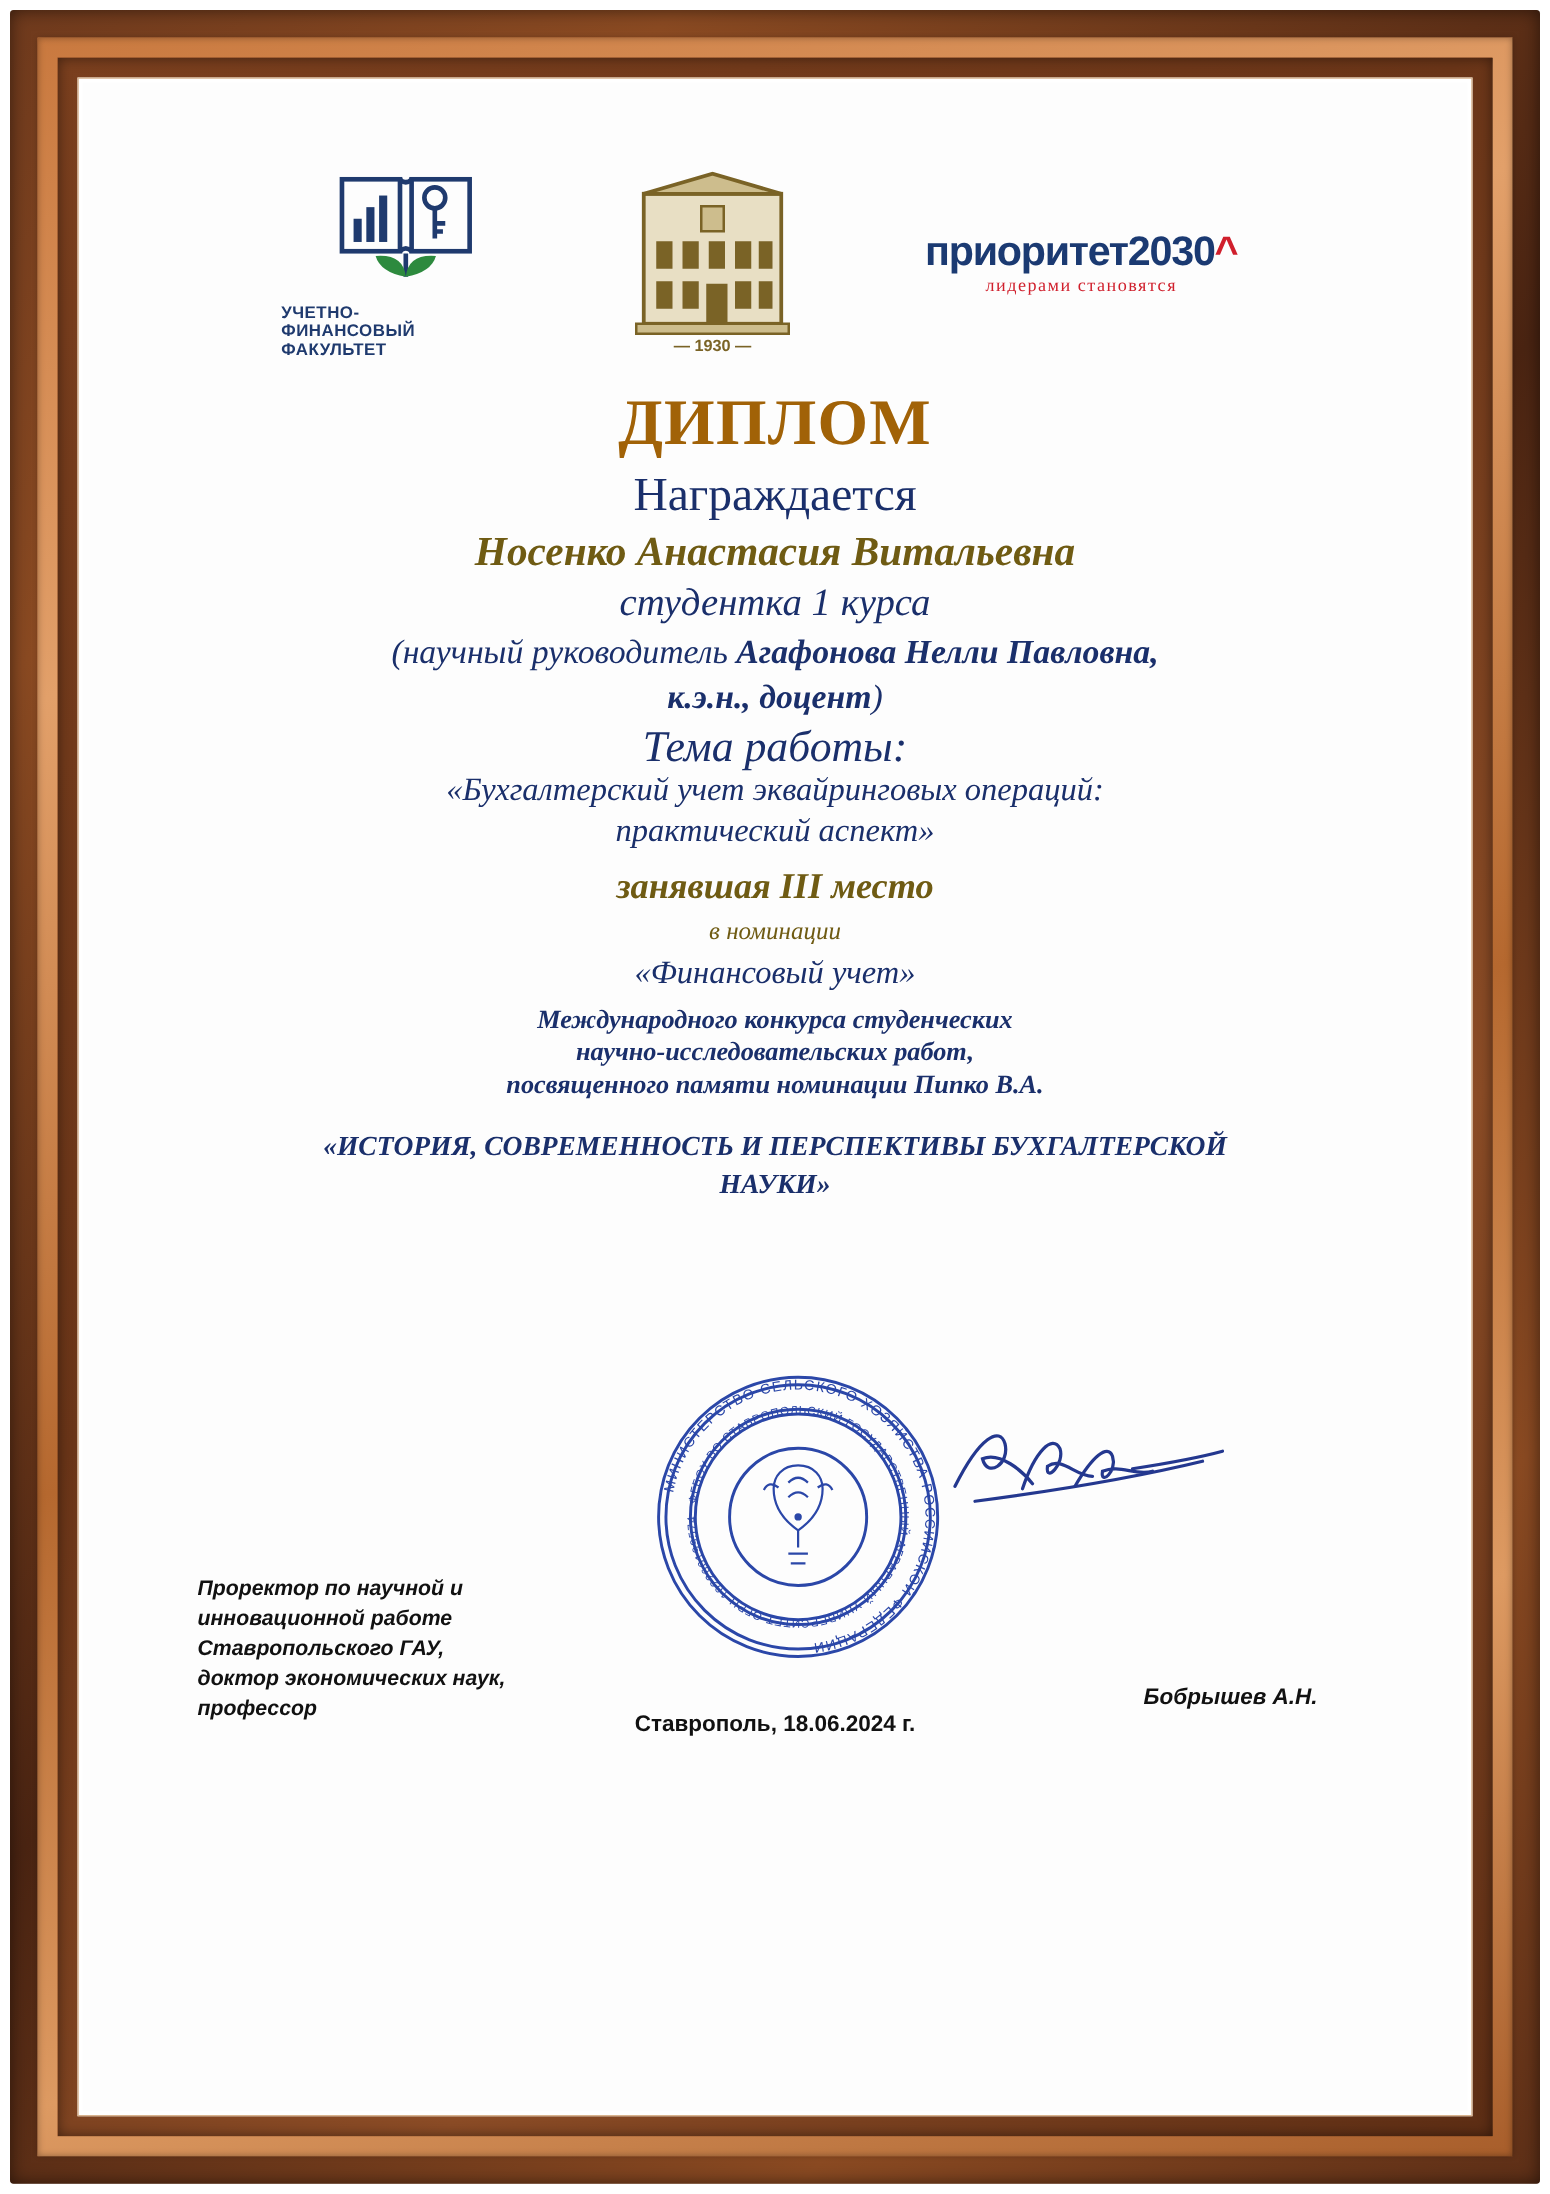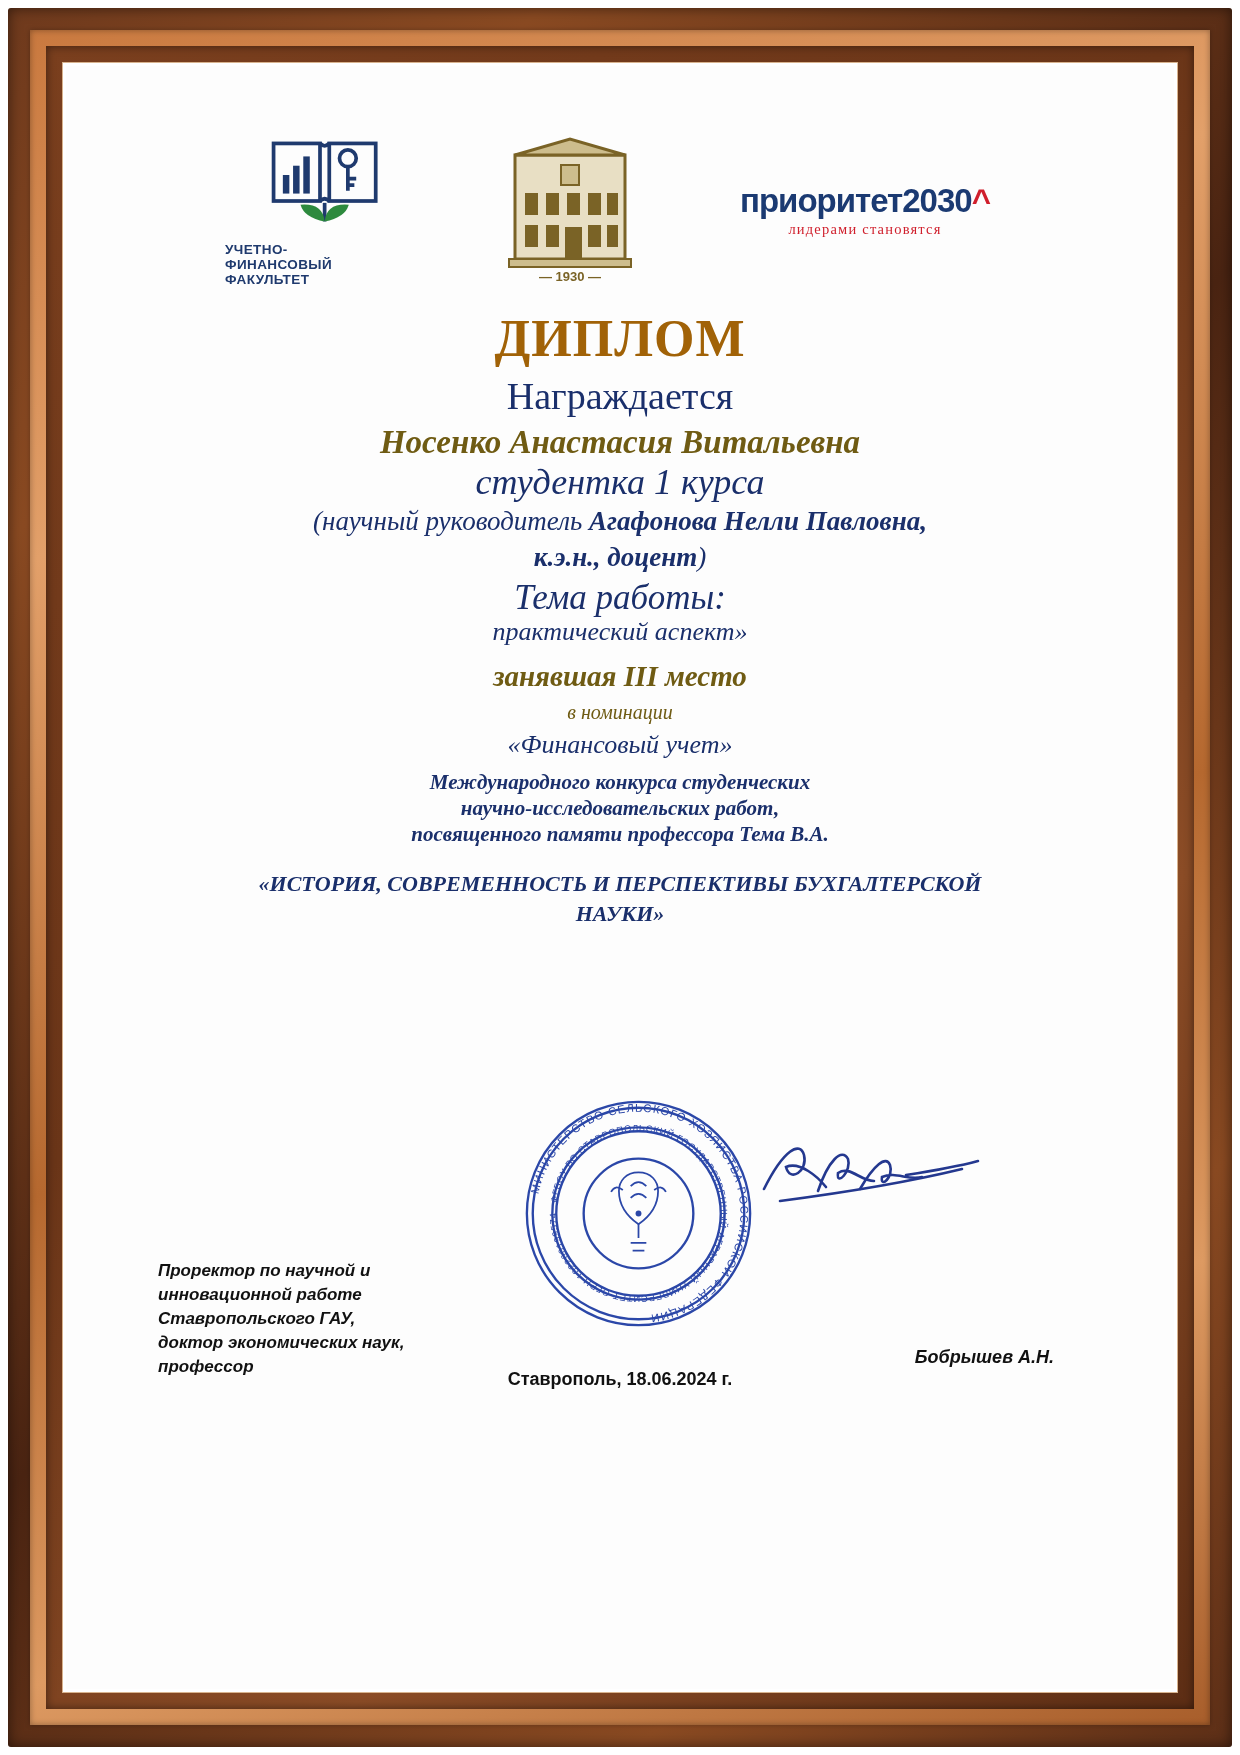--- a/index.html
+++ b/index.html
@@ -138,21 +138,21 @@
   }
   .person {
     font-size: 33px;
     font-weight: bold;
     font-style: italic;
     color: #6f5b13;
     line-height: 42px;
     margin-top: 2px;
   }
   .course {
-    font-size: 36px;
+    font-size: 31px;
     font-style: italic;
     color: #1a2f6b;
     line-height: 38px;
   }
   .advisor {
     font-size: 27px;
     font-style: italic;
     color: #1a2f6b;
     line-height: 36px;
     margin-top: 2px;
@@ -338,28 +338,29 @@
 
     <div class="content">
       <div class="title">ДИПЛОМ</div>
       <div class="awarded">Награждается</div>
       <div class="person">Носенко Анастасия Витальевна</div>
       <div class="course">студентка 1 курса</div>
       <div class="advisor">
         <span>(научный руководитель </span><b>Агафонова Нелли Павловна,</b><br><b>к.э.н., доцент</b><span>)</span>
       </div>
       <div class="theme-label">Тема работы:</div>
+      <div class="theme">«Бухгалтерский учет эквайринговых операций:</div>
       <div class="theme">практический аспект»</div>
       <div class="place">занявшая III место</div>
       <div class="nomination-label">в номинации</div>
       <div class="nomination">«Финансовый учет»</div>
       <div class="contest">
         <div>Международного конкурса студенческих</div>
         <div>научно-исследовательских работ,</div>
-        <div>посвященного памяти профессора Тема В.А.</div>
+        <div>посвященного памяти номинации Пипко В.А.</div>
       </div>
       <div class="contest-title">
         <div>«ИСТОРИЯ, СОВРЕМЕННОСТЬ И ПЕРСПЕКТИВЫ БУХГАЛТЕРСКОЙ</div>
         <div>НАУКИ»</div>
       </div>
     </div>
 
     <div class="sealzone">
       <svg class="seal" viewBox="0 0 240 240">
         <defs>

